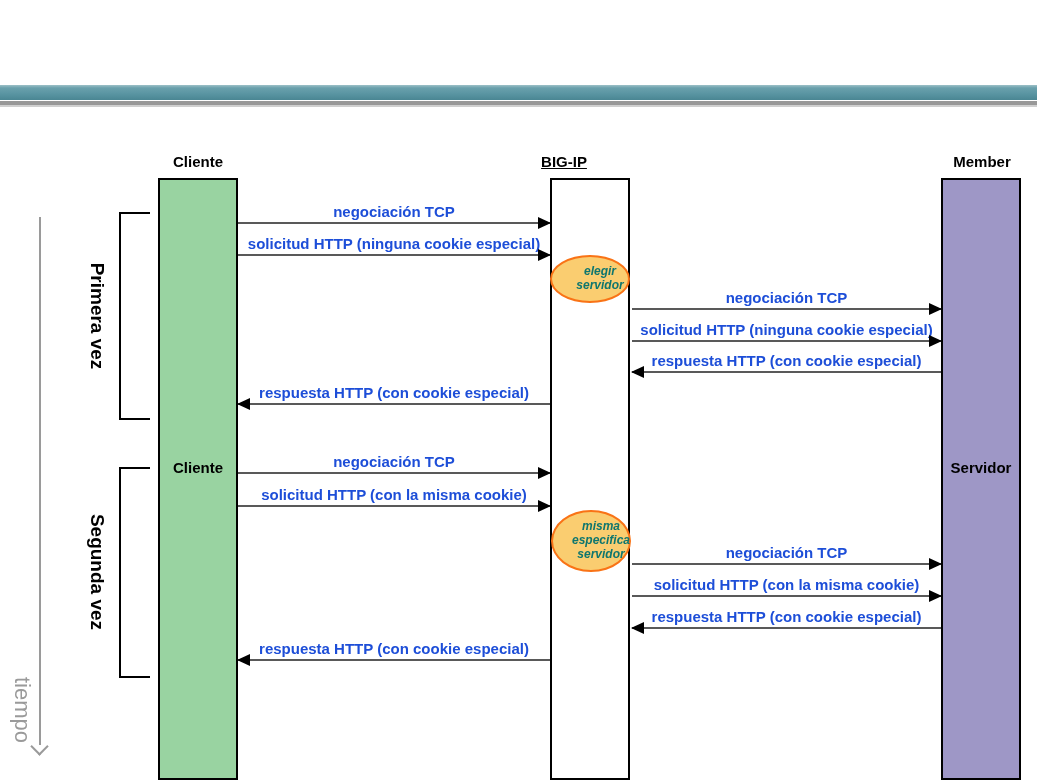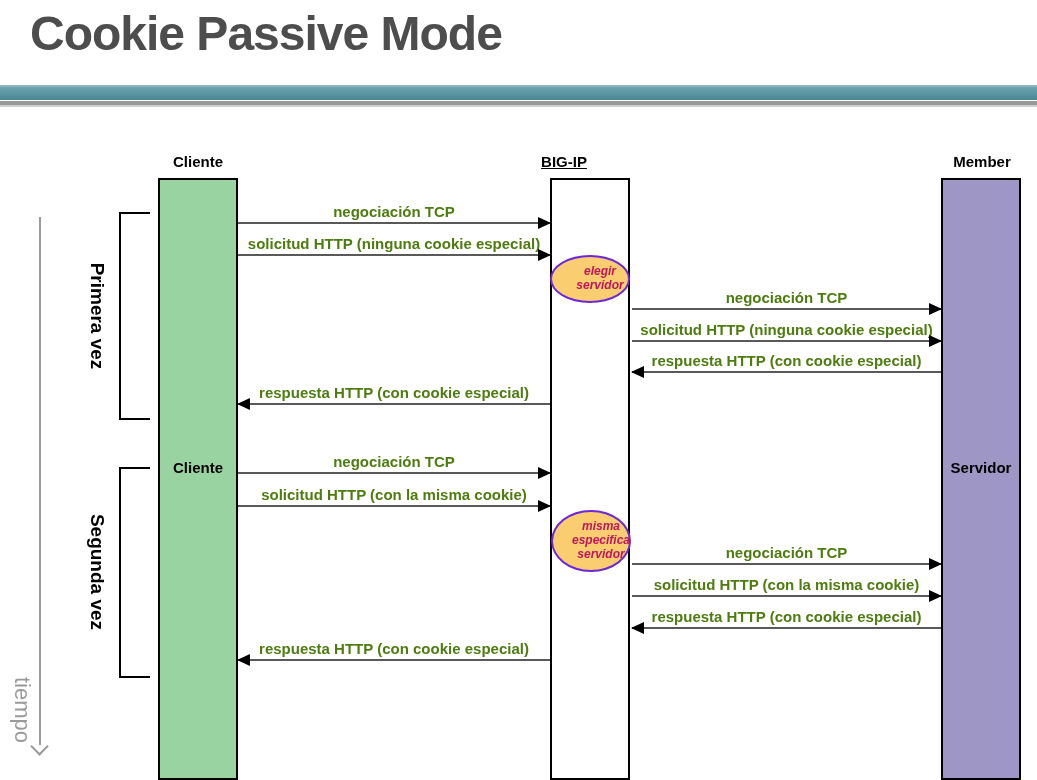--- a/index.html
+++ b/index.html
@@ -67,21 +67,21 @@
   .msg {
     position: absolute;
     height: 24px;
   }
   .msg-label {
     position: absolute;
     left: 0; right: 0; bottom: 4px;
     text-align: center;
     font-size: 15px;
     font-weight: bold;
-    color: #4d7c0f;
+    color: #1d4ed8;
     white-space: nowrap;
   }
   .msg-line {
     position: absolute;
     left: 0; right: 0; bottom: 0;
     height: 2px;
     background: #595959;
   }
   .msg-head {
     position: absolute;
@@ -93,31 +93,31 @@
   .msg.right .msg-head {
     right: -1px;
     border-left: 13px solid #000;
   }
   .msg.left .msg-head {
     left: -1px;
     border-right: 13px solid #000;
   }
   .decision {
     position: absolute;
-    border: 2px solid #6d28d9;
+    border: 2px solid #f97316;
     border-radius: 50%;
     display: flex;
     align-items: center;
     justify-content: center;
     text-align: center;
     font-size: 12px;
     font-style: italic;
     font-weight: bold;
     line-height: 1.15;
-    color: #be185d;
+    color: #0f766e;
     white-space: pre-line;
     padding-left: 20px;
   }
   .bracket {
     position: absolute;
     left: 119px;
     width: 31px;
     border-left: 2px solid #000;
     border-top: 2px solid #000;
     border-bottom: 2px solid #000;
@@ -154,21 +154,20 @@
     font-size: 22px;
     font-weight: normal;
     color: #9a9a9a;
   }
 </style>
 </head>
 <body>
 
 <div class="slide">
 
-  <div class="title">Cookie Passive Mode</div>
   <div class="bar-teal"></div>
   <div class="bar-gray"></div>
   <div class="bar-lightgray"></div>
 
   <div class="time-line"></div>
   <div class="time-chevron"></div>
   <div class="vlabel time-label" style="left:22px; top:710px;">
     <span>tiempo</span>
   </div>
 

